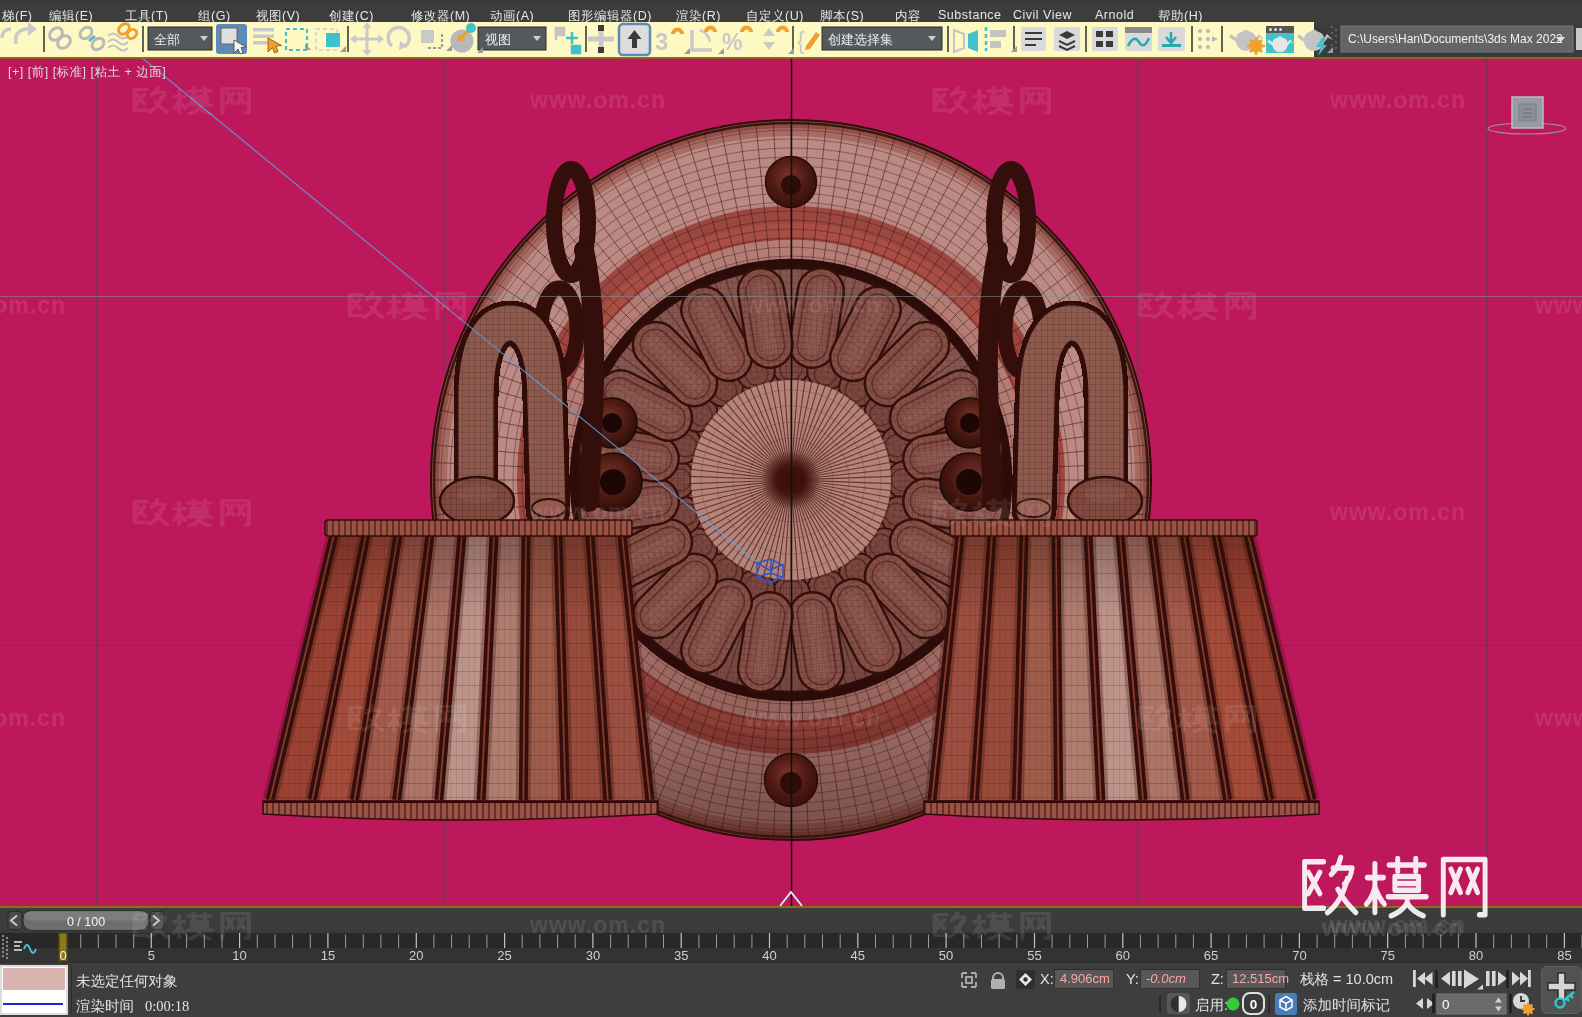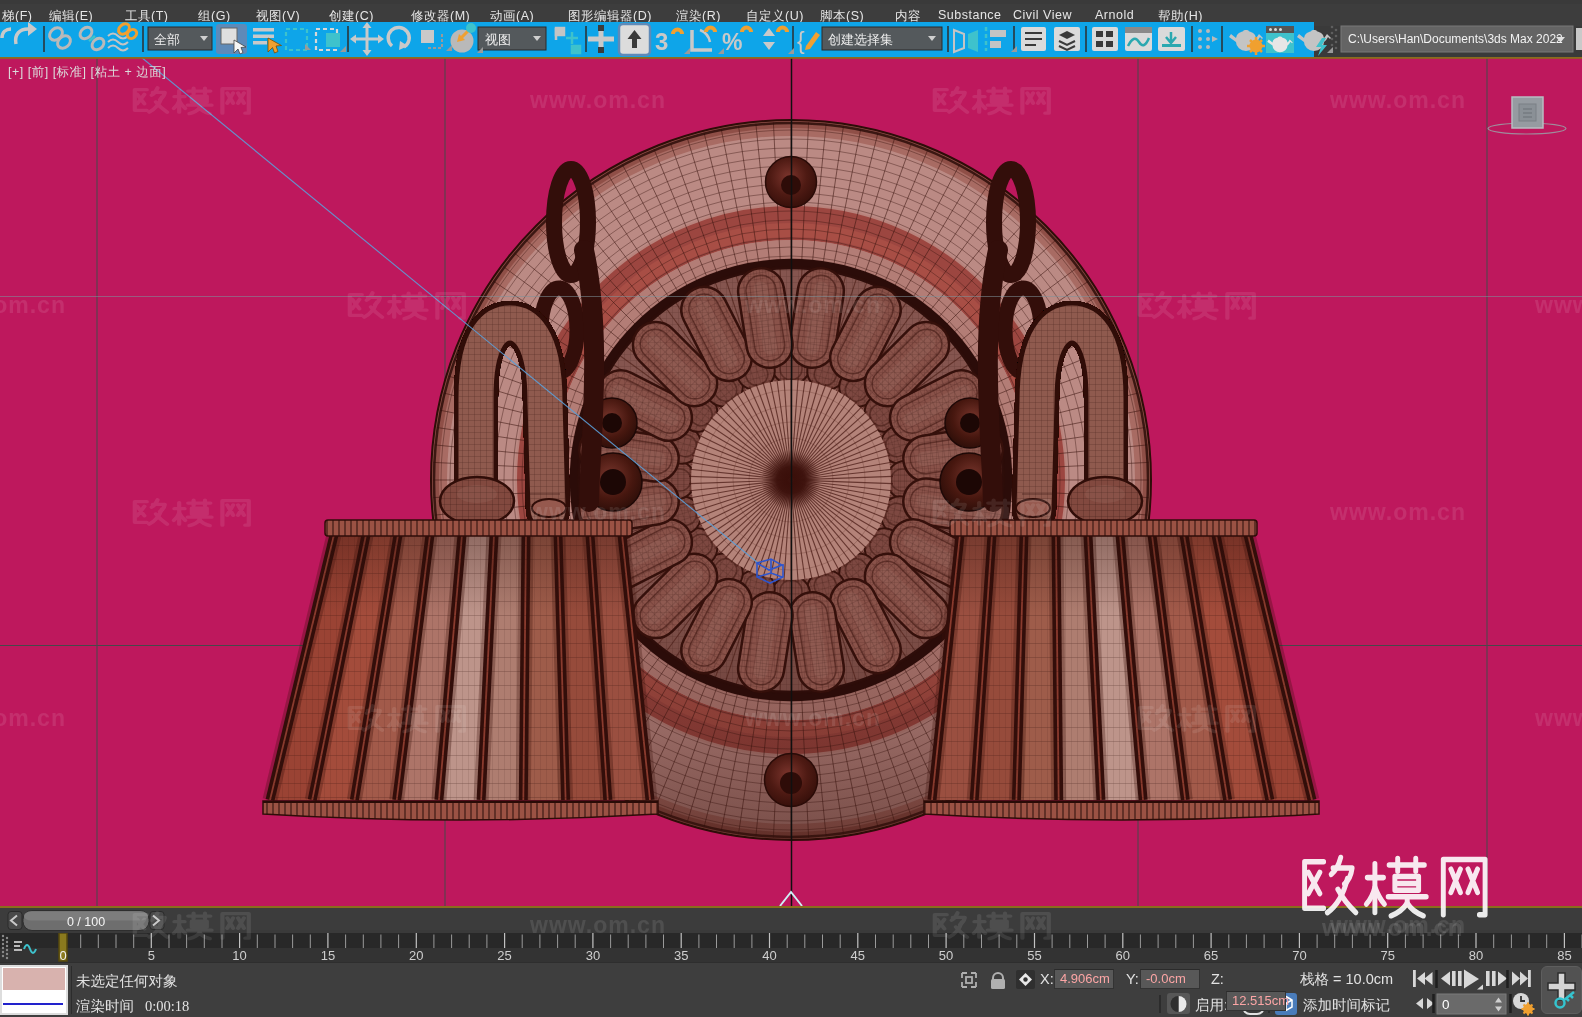--- a/index.html
+++ b/index.html
@@ -1,19 +1,19 @@
 <!DOCTYPE html>
 <html><head><meta charset="utf-8">
 <style>
 html,body{margin:0;padding:0;width:1582px;height:1017px;overflow:hidden;background:#3a3a3a;font-family:"Liberation Sans",sans-serif;}
 .abs{position:absolute;}
 #page{position:absolute;left:0;top:0;width:1582px;height:1017px;}
 #menubar{left:0;top:4px;width:1582px;height:22px;background:#3d3d3d;color:#e6e6e6;font-size:12.5px;}
 #menubar span{position:absolute;top:4px;white-space:nowrap;letter-spacing:0.5px;}
-#toolbar{left:0;top:22px;width:1314px;height:35px;background:#0ea5e9;}
+#toolbar{left:0;top:22px;width:1314px;height:35px;background:#fef9c3;}
 #viewport{left:0;top:57px;width:1582px;height:851px;background:#be185d;}
 #timeline{left:0;top:908px;width:1582px;height:22px;background:#3c3c3c;}
 #ruler{left:0;top:933px;width:1582px;height:29px;background:#333333;}
 #status{left:0;top:962px;width:1582px;height:55px;background:#3e3e3e;border-top:1px solid #2e2e2e;box-sizing:border-box;color:#e2e2e2;font-size:14.5px;padding-left:44px;}
 .vbox{position:absolute;background:#585858;border:1px solid #333;border-top-color:#2b2b2b;color:#fca5a5;font-size:13px;line-height:18px;padding-left:5px;box-sizing:border-box;height:20px;}
 #wmlayer{left:0;top:0;width:1582px;height:1017px;pointer-events:none;}
 </style></head>
 <body>
 <div id="page">
 <div id="menubar" class="abs">
@@ -1595,22 +1595,22 @@
         <circle cx="1528" cy="46" r="5" fill="#f0a030"></circle>
         <circle cx="1528" cy="46" r="1.8" fill="#3e3e3e"></circle>
         <g stroke="#f0a030" stroke-width="2">
           <line x1="1528" y1="39.5" x2="1528" y2="52.5"></line>
           <line x1="1521.5" y1="46" x2="1534.5" y2="46"></line>
           <line x1="1523.5" y1="41.5" x2="1532.5" y2="50.5"></line>
           <line x1="1532.5" y1="41.5" x2="1523.5" y2="50.5"></line>
         </g>
       </svg>
       <div class="vbox" style="left:1054px;top:6px;width:60px;">4.906cm</div>
-      <div class="vbox" style="left:1140px;top:6px;width:60px;">-0.0cm</div>
-      <div class="vbox" style="left:1226px;top:6px;width:60px;margin-top:22px;">12.515cm</div>
+      <div class="vbox" style="left:1140px;top:6px;width:60px;font-style:italic;">-0.0cm</div>
+      <div class="vbox" style="left:1226px;top:6px;width:60px;">12.515cm</div>
       <div class="abs" style="left:1541px;top:3px;width:41px;height:48px;background:#525252;border-radius:6px;border:1px solid #5e5e5e;box-sizing:border-box;"></div>
       <svg class="abs" style="left:1541px;top:3px" width="41" height="48" xmlns="http://www.w3.org/2000/svg">
         <g stroke="#2e2e2e" stroke-width="1.5" fill="#d4d4d4">
           <path d="M17,7 h7 v10 h10 v7 h-10 v10 h-7 v-10 h-10 v-7 h10 z"></path>
         </g>
         <g stroke="#35c4cf" stroke-width="2.5" fill="none">
           <circle cx="19" cy="37" r="4.5"></circle>
           <path d="M23,34 l10,-8 m-4,3 l3,3 m-7,0 l3,3"></path>
         </g>
       </svg>

